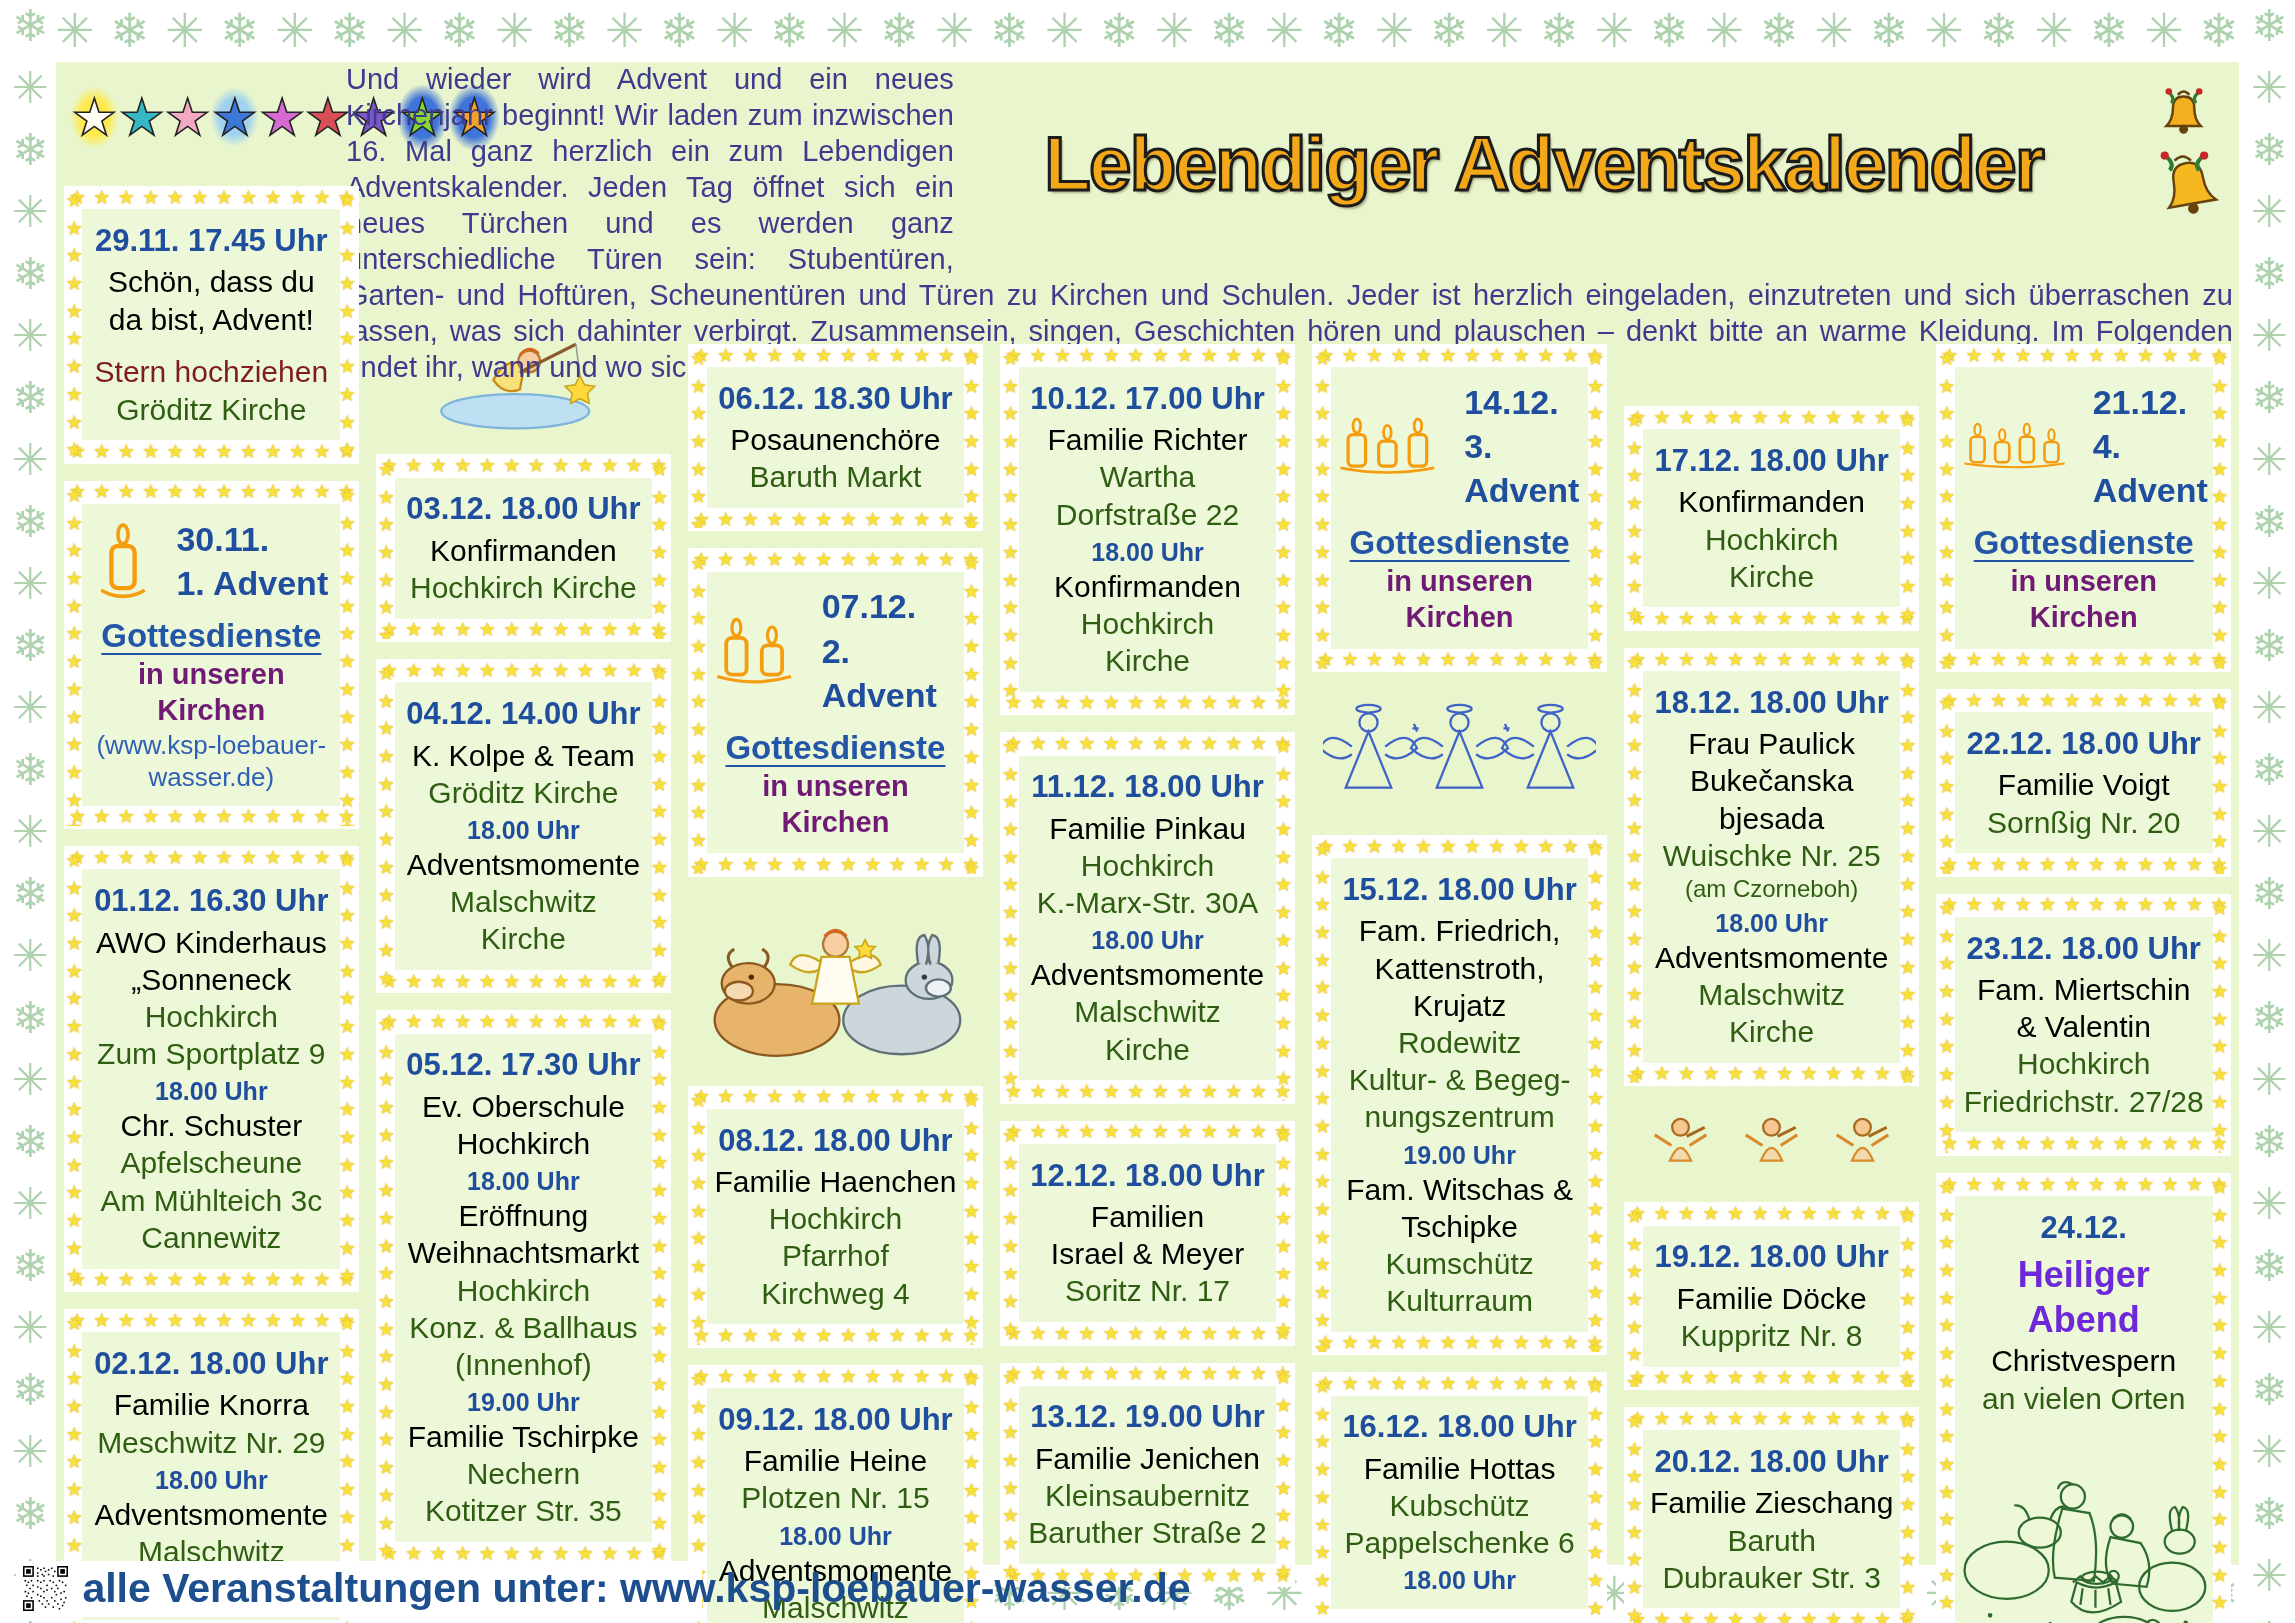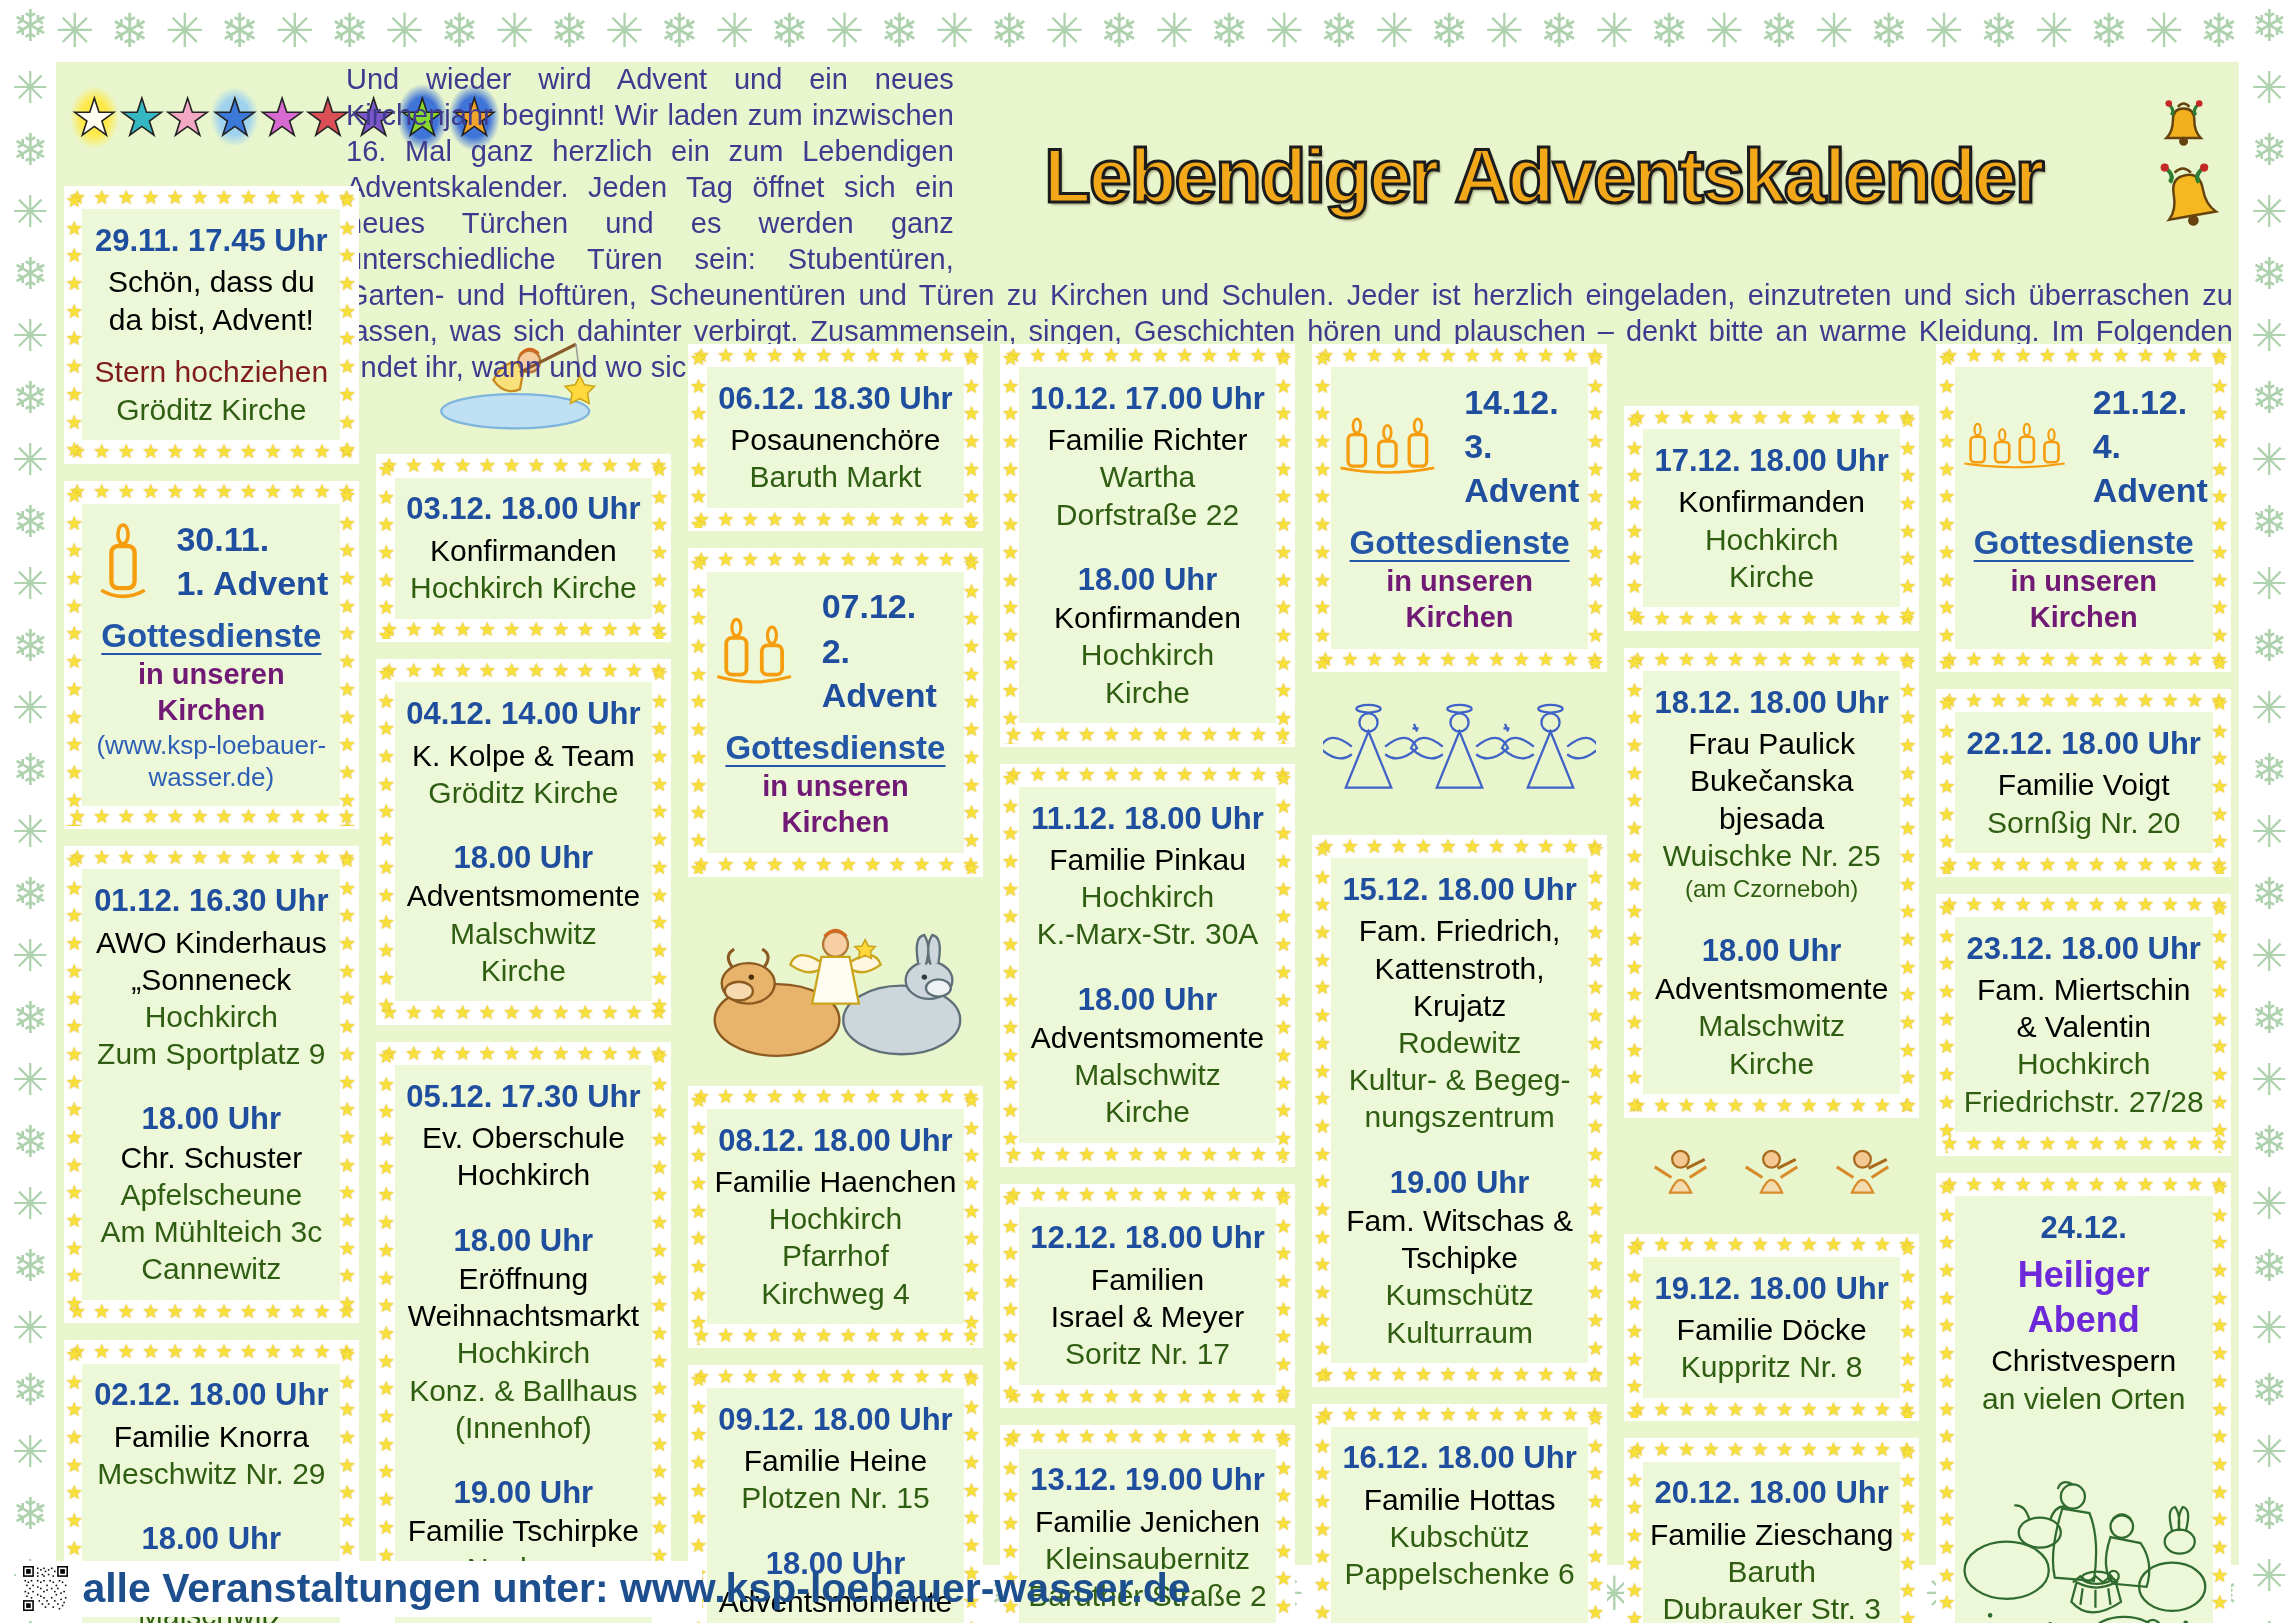--- a/index.html
+++ b/index.html
@@ -18,21 +18,21 @@
   
   .header { position:relative; height:274px; }
   .stars-clipart { position:absolute; left:14px; top:22px; width:273px; display:flex; align-items:center; font-size:51px; font-family:"DejaVu Sans", sans-serif; }
   .stars-clipart span { -webkit-text-stroke:1.6px #222; display:inline-block; line-height:1; }
   .blob-y { background:radial-gradient(closest-side,#ffe94a 55%,rgba(255,233,74,0)); border-radius:50%; padding:6.2px 1.6px; }
   .blob-b { background:radial-gradient(closest-side,#3f74d8 60%,rgba(63,116,216,0)); border-radius:50%; padding:7.8px 3.1px; }
   .blob-lb { background:radial-gradient(closest-side,#9fd2ee 60%,rgba(159,210,238,0)); border-radius:50%; padding:4.7px 1.6px; }
 
   .intro { position:absolute; left:290px; top:0; right:6.2px; font-size:29px; line-height:1.24; color:#3f3a8e; text-align:justify; font-weight:500; }
   .title-spacer { float:right; width:1279px; height:184px; }
-  .title { position:absolute; right:9.4px; top:24px; width:1271px; height:178px; display:flex; align-items:center; }
+  .title { position:absolute; right:9.4px; top:12px; width:1271px; height:178px; display:flex; align-items:center; }
   .title h1 { flex:1; text-align:center; font-size:76px; font-weight:700; color:#f2a818; -webkit-text-stroke:3.1px #1c1c1c; text-shadow:2.3px 3.1px 2.3px rgba(60,40,0,.35); letter-spacing:-1.6px; white-space:nowrap; }
   .bells { width:101px; height:156px; }
 
   
   .grid { display:flex; gap:17px; margin:0 7.8px; align-items:flex-start; }
   .col { flex:1 1 0; min-width:0; display:flex; flex-direction:column; gap:17px; }
   .col:nth-child(1){ margin-top:-150px; }
   .col:nth-child(2){ margin-top:-15.6px; }
   .col:nth-child(3),.col:nth-child(4),.col:nth-child(5),.col:nth-child(7){ margin-top:7.8px; }
   .col:nth-child(6){ margin-top:70px; }
@@ -40,21 +40,21 @@
   .box { position:relative; background:#fff; padding:23.4px 18.7px; }
   .inner { background:#edf8d8; padding:12.5px 4.7px; text-align:center; }
   .stars-strip { position:absolute; color:#f8e03a; text-shadow:0 0 1.6px #c9971c; font-family:"DejaVu Sans", sans-serif; overflow:hidden; white-space:nowrap; pointer-events:none; }
   .sx { left:4.7px; right:4.7px; height:22px; font-size:19.5px; line-height:22px; letter-spacing:7px; text-align:center; }
   .sx.top { top:0.8px; } .sx.bot { bottom:0.8px; }
   .sv { top:3.1px; bottom:3.1px; width:22px; font-size:19.5px; letter-spacing:4.7px; writing-mode:vertical-rl; text-orientation:upright; }
   .sv.lft { left:0; } .sv.rgt { right:0; }
 
   .ln { font-size:30px; line-height:1.24; }
   .ln.d  { font-size:31px; font-weight:700; color:#1f4e9e; margin-bottom:3.1px; white-space:nowrap; }
-  .ln.t  { font-size:31px; font-weight:700; color:#1f4e9e; margin-top:28px; }
+  .ln.t  { font-size:25px; font-weight:700; color:#1f4e9e; margin-top:4px; }
   .ln.n  { color:#000000; }
   .ln.nT { color:#7f1d1d; margin-top:15.6px; }
   .ln.g  { color:#2f5d12; }
   .ln.gb { color:#701a75; font-weight:700; font-size:29px; }
   .ln.u  { color:#2456a8; font-weight:600; font-size:33px; text-decoration:underline; text-decoration-thickness:2.3px; text-underline-offset:5.5px; margin-top:11px; }
   .ln.url{ color:#2e5fb7; font-size:26px; }
   .ln.sm { color:#2f5d12; font-size:24px; }
   .ln.hb { color:#6d28d9; font-weight:700; font-size:36px; margin-top:6.2px; }
 
   .advent-head { display:flex; align-items:center; justify-content:center; gap:24px; margin-bottom:3.1px; }

